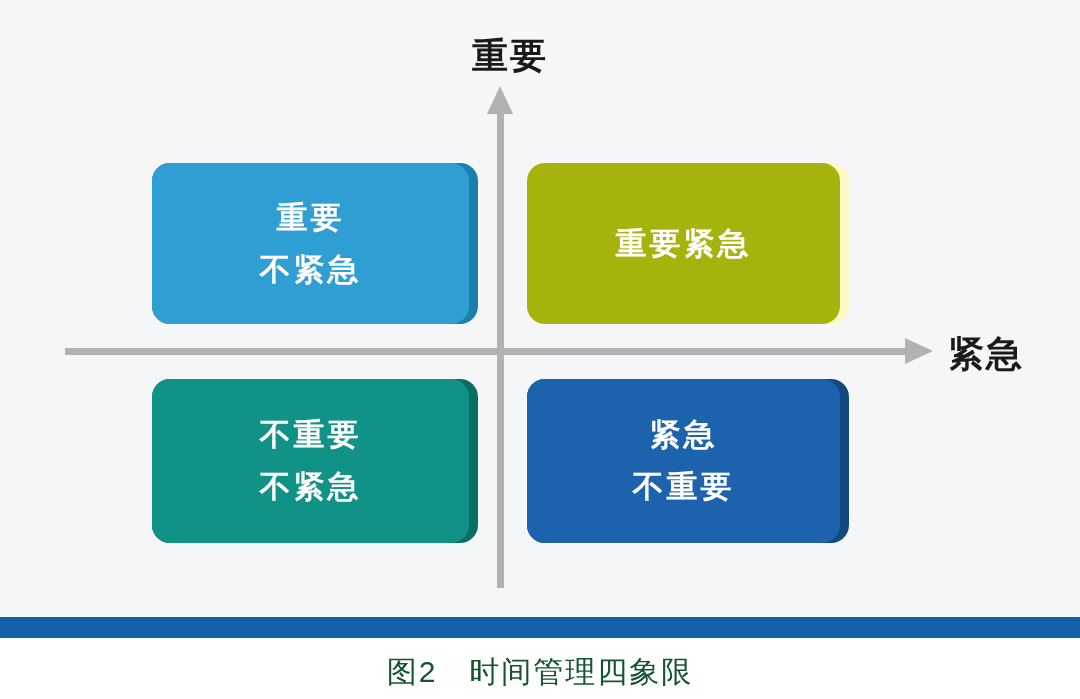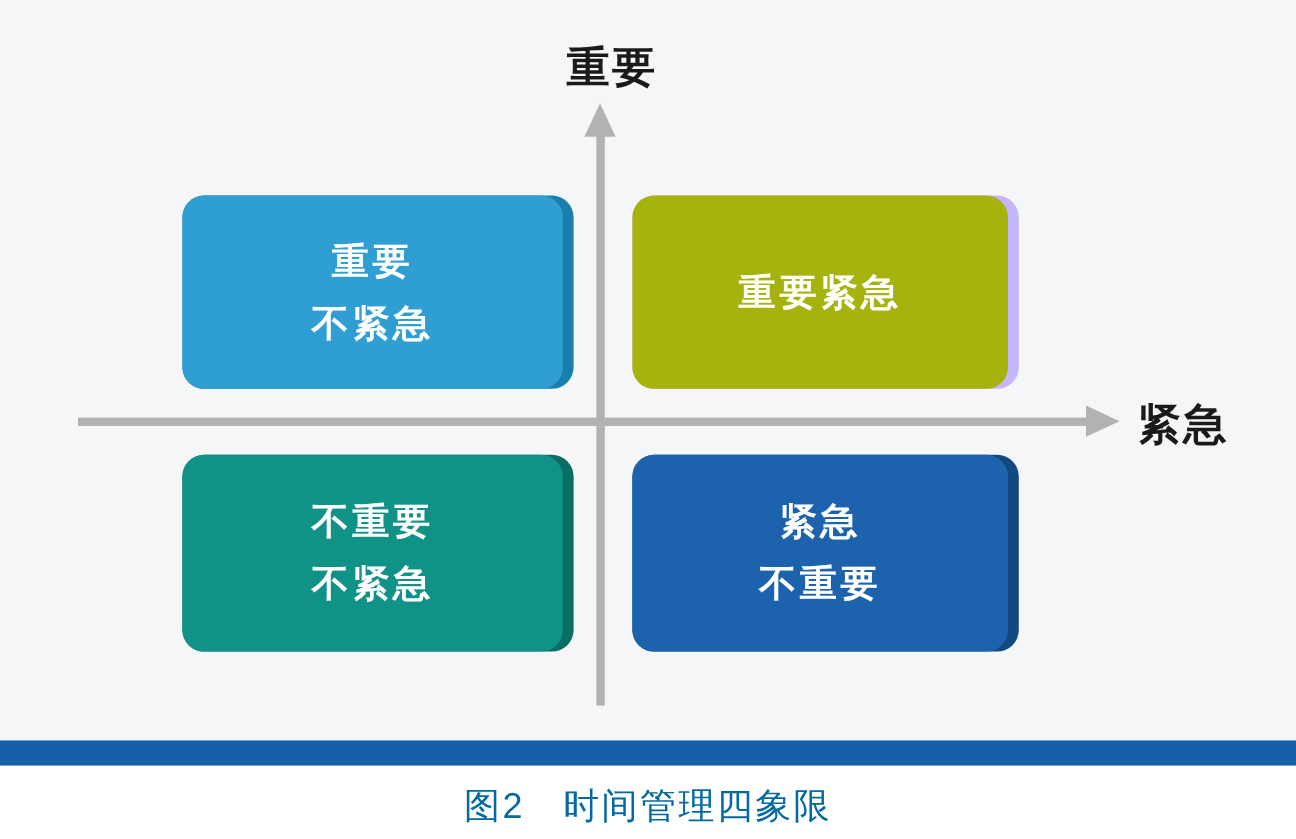--- a/index.html
+++ b/index.html
@@ -29,21 +29,21 @@
   .qline{color:#ffffff;font-size:31px;font-weight:bold;letter-spacing:3px;
          line-height:52px;white-space:nowrap;}
   .qbox-tl{left:152px;top:163px;width:326px;height:161px;}
   .qbox-tr{left:527px;top:163px;width:322px;height:161px;}
   .qbox-bl{left:152px;top:379px;width:326px;height:164px;}
   .qbox-br{left:527px;top:379px;width:322px;height:164px;}
 
   
   .divider-bar{position:absolute;left:0;top:617px;width:1080px;height:21px;}
   .caption{position:absolute;left:0;top:652px;width:1080px;text-align:center;
-           font-size:30px;color:#0369a1;letter-spacing:2px;}
+           font-size:30px;color:#14532d;letter-spacing:2px;}
 </style>
 </head>
 <body>
 
 <div class="stage">
 
   <div class="chart-area">
 
     <div class="axis-label y-axis-label">重要</div>
     <div class="axis-label x-axis-label">紧急</div>
@@ -54,21 +54,21 @@
     <div class="h-shaft"></div>
     <div class="h-head"></div>
 
     <div class="qbox qbox-tl" style="background-color: rgb(27, 127, 174);">
       <div class="qface" style="background-color: rgb(47, 158, 210);">
         <div class="qline">重要</div>
         <div class="qline">不紧急</div>
       </div>
     </div>
 
-    <div class="qbox qbox-tr" style="background-color: #c4b5fd;">
+    <div class="qbox qbox-tr" style="background-color: #fef9c3;">
       <div class="qface" style="background-color: rgb(167, 179, 13);">
         <div class="qline">重要紧急</div>
       </div>
     </div>
 
     <div class="qbox qbox-bl" style="background-color: rgb(11, 110, 101);">
       <div class="qface" style="background-color: rgb(16, 146, 135);">
         <div class="qline">不重要</div>
         <div class="qline">不紧急</div>
       </div>

